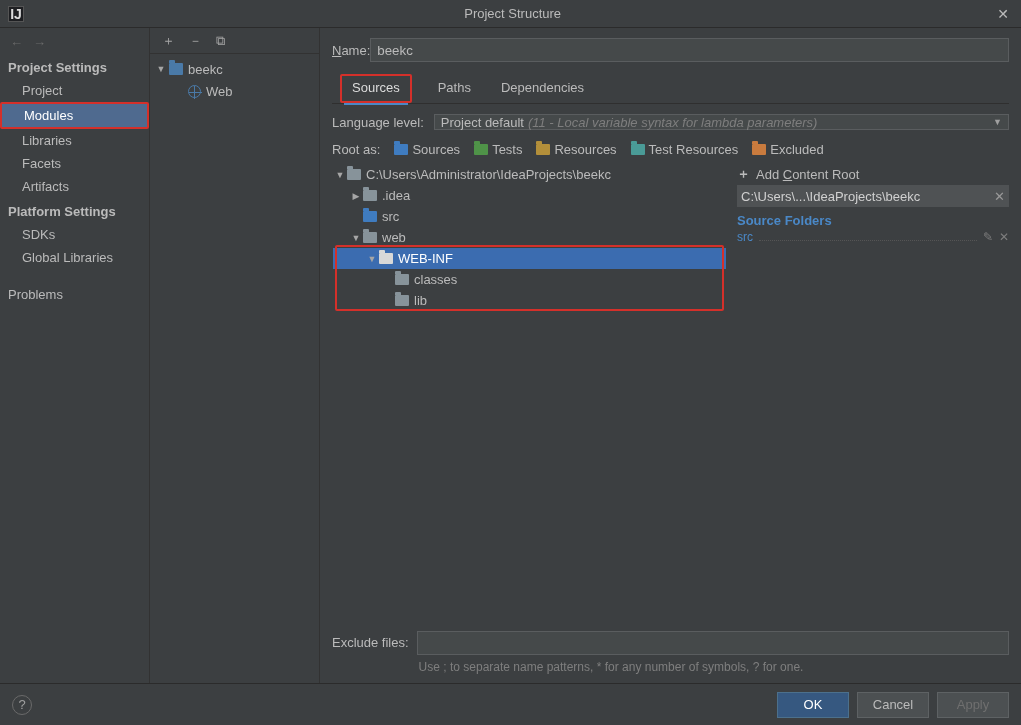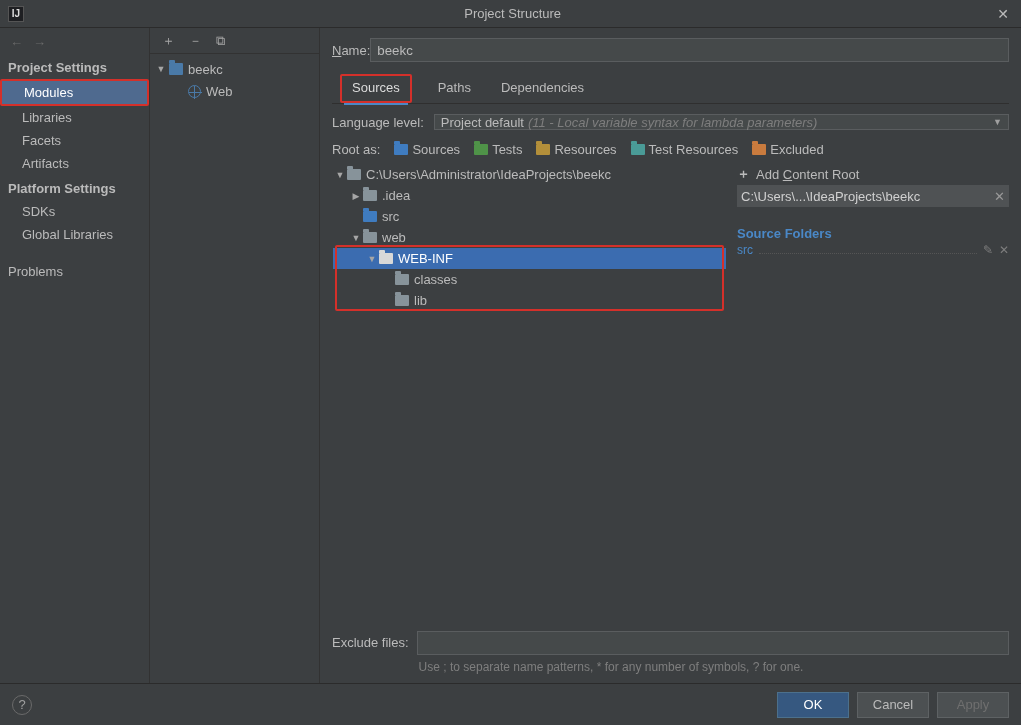--- a/index.html
+++ b/index.html
@@ -21,21 +21,21 @@
     border-bottom: 1px solid #2b2b2b;
     display: flex;
     align-items: center;
     padding: 0 8px;
   }
   .ij-logo {
     width: 16px; height: 16px;
     background: #1e1f22;
     border: 1px solid #555;
     color: #ddd;
-    font-size: 10px;
+    font-size: 14px;
     font-weight: bold;
     display: inline-flex;
     align-items: center; justify-content: center;
     margin-right: 8px;
   }
   .title-bar .title { flex: 1; color: #bbbbbb; text-align: center; }
   .title-bar .close { color: #bbbbbb; font-size: 14px; cursor: pointer; padding: 0 4px; }
 
   
   .main-row { flex: 1; display: flex; overflow: hidden; }
@@ -201,21 +201,21 @@
     left: 2px; right: 2px;
     border: 2px solid #d4302a;
     border-radius: 2px;
     pointer-events: none;
   }
   .right-panel { width: 272px; display:flex; flex-direction:column; }
   .rp-row { display:flex; align-items:center; height:22px; }
   .rp-row.link { color:#bbbbbb; }
   .rp-row .ul { text-decoration: underline; }
   .rp-row.sel-path { background:#4f5254; color:#d0d0d0; padding:0 4px; justify-content:space-between; }
-  .rp-heading { color:#4a88c7; font-weight:bold; padding:6px 0 2px 0;margin-top:13px; }
+  .rp-heading { color:#4a88c7; font-weight:bold; padding:6px 0 2px 0; }
   .src-item { display:flex; align-items:center; color:#4a88c7; font-size:12px; }
   .src-item .dots { flex:1; border-bottom:1px dotted #555; margin: 0 6px; height: 8px;}
   .src-item .tools { color:#7e7e7e; display:flex; gap:6px; }
 
   
   .exclude-row { display:flex; align-items:flex-start; gap:8px; margin-top:6px; }
   .exclude-row label { padding-top:4px; }
   .exclude-right { flex:1; }
   .exclude-input {
     width: 100%; height:24px;
@@ -257,20 +257,21 @@
 </div>
 
 <div class="main-row">
 
   <div class="sidebar">
     <div class="nav-arrows">
       <span>←</span>
       <span>→</span>
     </div>
     <div class="sidebar-heading">Project Settings</div>
+    <div class="sidebar-item">Project</div>
     <div class="sidebar-item selected">Modules</div>
     <div class="sidebar-item">Libraries</div>
     <div class="sidebar-item">Facets</div>
     <div class="sidebar-item">Artifacts</div>
     <div class="sidebar-heading">Platform Settings</div>
     <div class="sidebar-item">SDKs</div>
     <div class="sidebar-item">Global Libraries</div>
     <div style="height:14px"></div>
     <div class="sidebar-item" style="padding-left:8px">Problems</div>
   </div>

